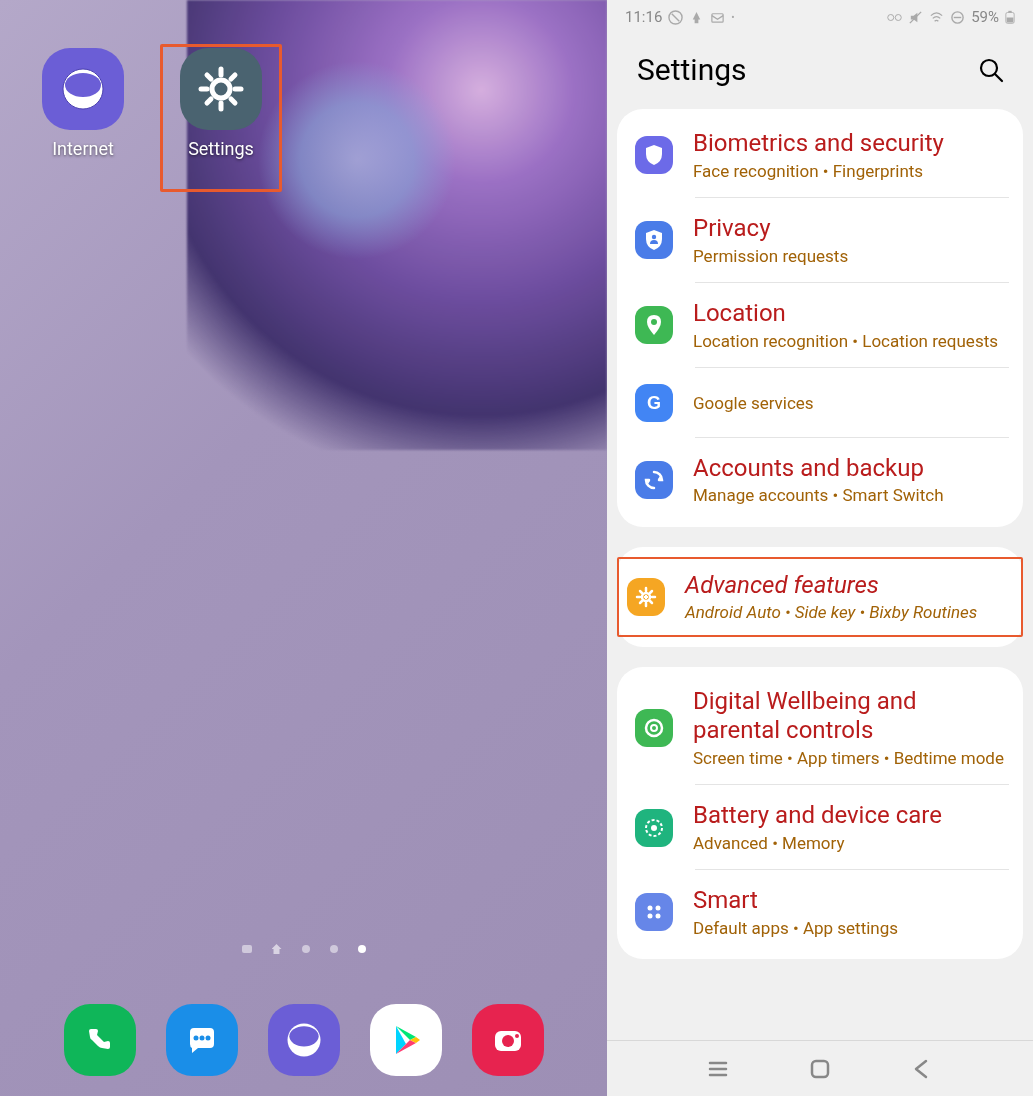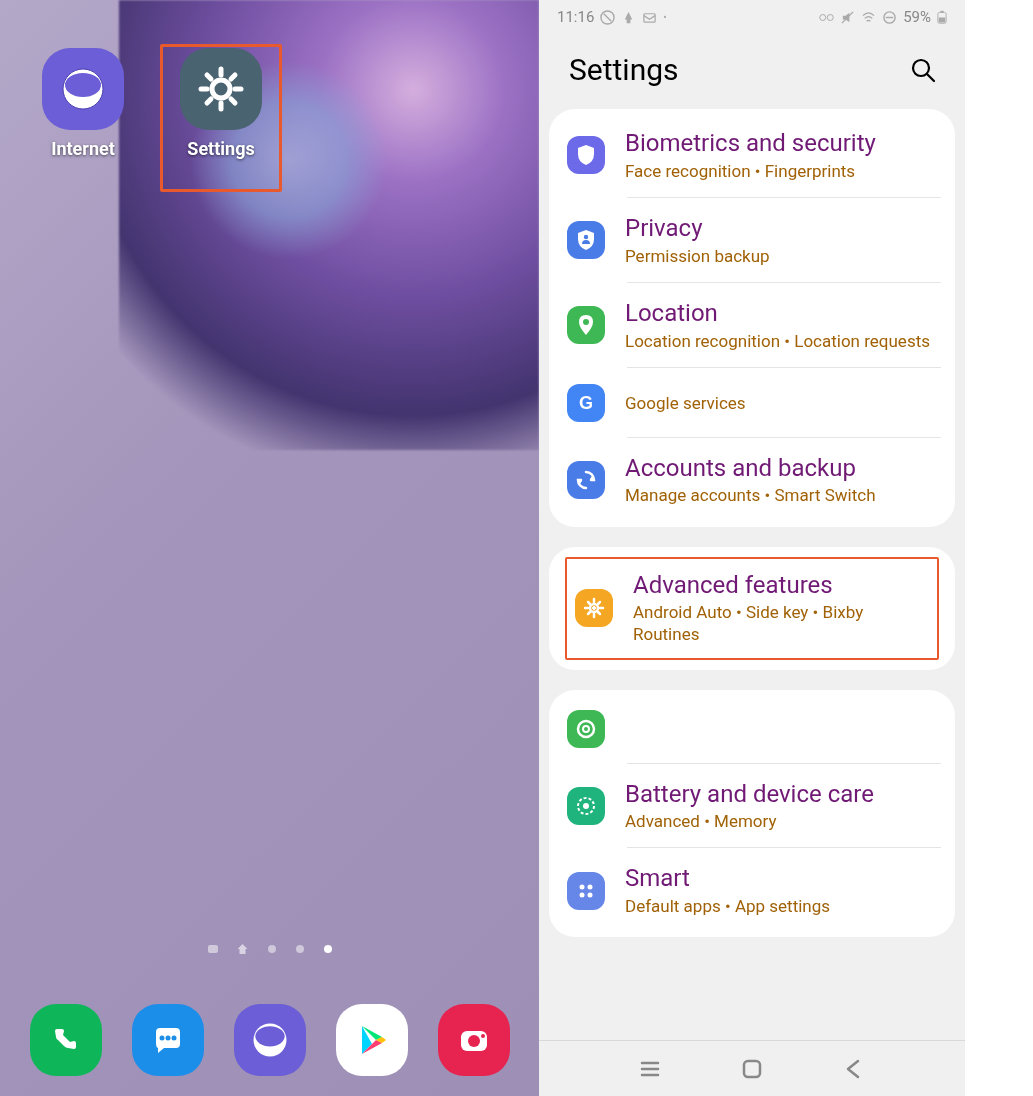--- a/index.html
+++ b/index.html
@@ -6,26 +6,25 @@
   body {
     font-family: -apple-system, BlinkMacSystemFont, 'Segoe UI', Roboto, sans-serif;
     width: 1033px;
     height: 1096px;
     display: flex;
     overflow: hidden;
   }
   
   
   .left-panel {
-    width: 539px;
+    width: 607px;
     height: 1096px;
     position: relative;
     background: linear-gradient(135deg, #b4a8c9 0%, #a395bb 40%, #9d8fb5 100%);
     overflow: hidden;
-    font-weight: bold;
   }
   .wallpaper-overlay {
     position: absolute;
     top: 0; right: 0;
     width: 420px; height: 450px;
     background: radial-gradient(circle at 70% 20%, #d8b0e0 0%, #9b6fc5 20%, #6b4a9e 45%, #3e2f6b 70%, transparent 85%);
     filter: blur(1px);
     opacity: 0.95;
   }
   .wallpaper-overlay2 {
@@ -207,21 +206,21 @@
     align-items: center;
     justify-content: center;
     margin-right: 20px;
     flex-shrink: 0;
   }
   .item-text {
     flex: 1;
   }
   .item-title {
     font-size: 24px;
-    color: #701a75;
+    color: #b91c1c;
     line-height: 1.2;
     margin-bottom: 2px;
   }
   .item-sub {
     font-size: 17px;
     color: #a16207;
     line-height: 1.3;
   }
   
   .ic-biometrics { background: #6c6ae8; }
@@ -229,22 +228,23 @@
   .ic-location { background: #3eb854; }
   .ic-google { background: #4285f4; }
   .ic-accounts { background: #4a7ce8; }
   .ic-advanced { background: #f5a623; }
   .ic-wellbeing { background: #3eb854; }
   .ic-battery { background: #1fb47e; }
   .ic-apps { background: #6686e8; }
   
   .highlight-item {
     border: 2px solid #e85a2e;
-    margin: 6px 16px;
+    margin: 6px 0;
     border-radius: 2px;
+    font-style: italic;
   }
   
   .nav-bar {
     height: 56px;
     display: flex;
     justify-content: space-around;
     align-items: center;
     padding: 0 60px;
     border-top: 1px solid #d8d8d8;
     margin-top: auto;
@@ -409,21 +409,21 @@
       <div class="settings-item">
         <div class="item-icon ic-privacy">
           <svg width="20" height="22" viewBox="0 0 20 22">
               <path d="M10 1 L18 4 L18 10 Q18 18 10 21 Q2 18 2 10 L2 4 Z" fill="#fff"></path>
               <circle cx="10" cy="8" r="2.2" fill="#4a7ce8"></circle>
               <path d="M6 15 Q6 11 10 11 Q14 11 14 15 Z" fill="#4a7ce8"></path>
             </svg>
         </div>
         <div class="item-text">
           <div class="item-title">Privacy</div>
-          <div class="item-sub">Permission backup</div>
+          <div class="item-sub">Permission requests</div>
         </div>
       </div>
       <div class="settings-item">
         <div class="item-icon ic-location">
           <svg width="18" height="22" viewBox="0 0 18 22">
               <path d="M9 1 Q16 1 16 8 Q16 13 9 21 Q2 13 2 8 Q2 1 9 1 Z" fill="#fff"></path>
               <circle cx="9" cy="8" r="3" fill="#3eb854"></circle>
             </svg>
         </div>
         <div class="item-text">
@@ -484,20 +484,24 @@
     </div>
 
     <div class="settings-group">
       <div class="settings-item">
         <div class="item-icon ic-wellbeing">
           <svg width="22" height="22" viewBox="0 0 22 22">
               <circle cx="11" cy="11" r="8" fill="none" stroke="#fff" stroke-width="2.5"></circle>
               <circle cx="11" cy="11" r="3" fill="none" stroke="#fff" stroke-width="2"></circle>
             </svg>
         </div>
+        <div class="item-text">
+          <div class="item-title">Digital Wellbeing and parental controls</div>
+          <div class="item-sub">Screen time  •  App timers  •  Bedtime mode</div>
+        </div>
       </div>
       <div class="settings-item">
         <div class="item-icon ic-battery">
           <svg width="22" height="22" viewBox="0 0 22 22">
               <circle cx="11" cy="11" r="8" fill="none" stroke="#fff" stroke-width="2" stroke-dasharray="3 2"></circle>
               <circle cx="11" cy="11" r="3" fill="#fff"></circle>
             </svg>
         </div>
         <div class="item-text">
           <div class="item-title">Battery and device care</div>

